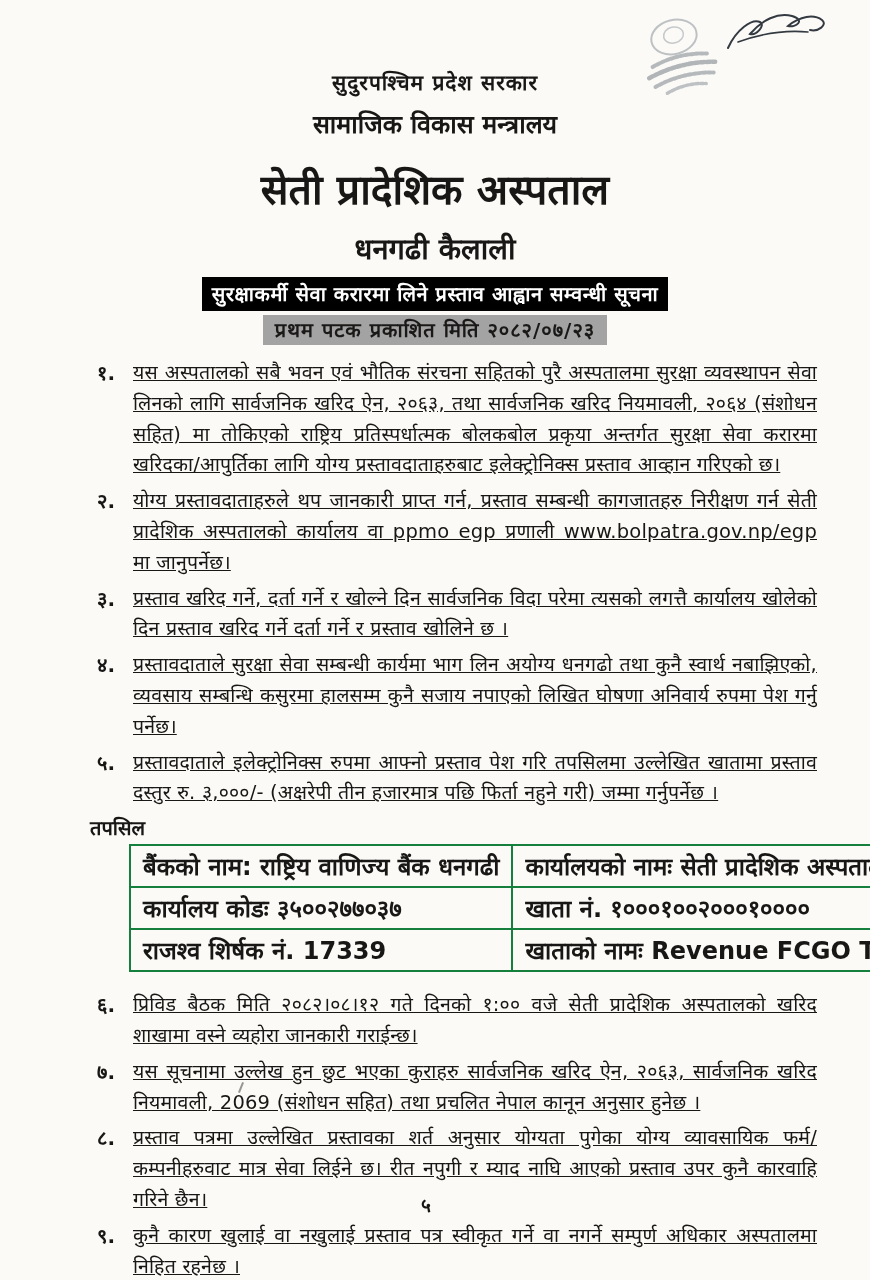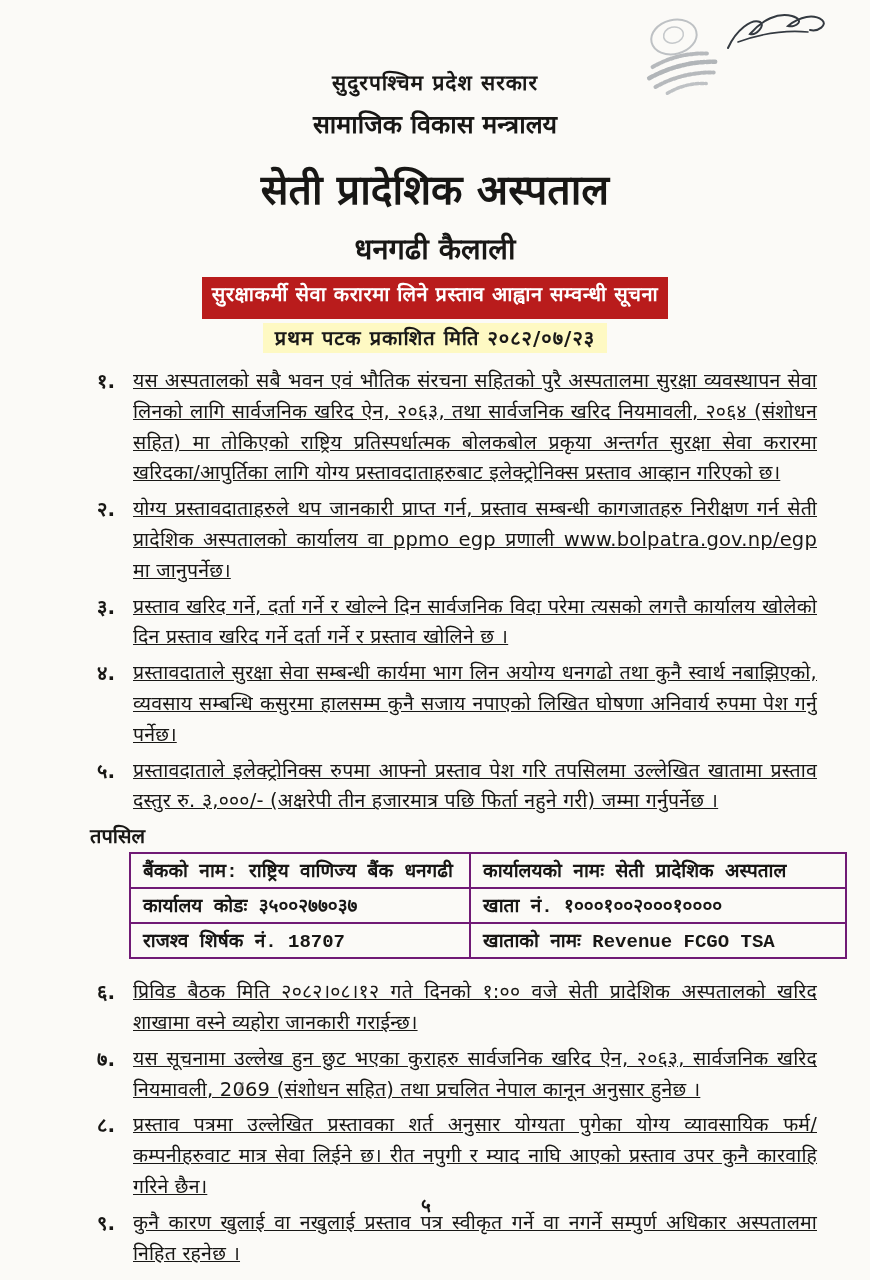--- a/index.html
+++ b/index.html
@@ -18,46 +18,46 @@
 
   
   .header { text-align:center; padding-top:68px; }
   .gov-line      { font-size:21px; font-weight:bold; letter-spacing:1px; }
   .ministry-line { font-size:25px; font-weight:bold; margin-top:10px; }
   .hospital-line { font-size:41px; font-weight:bold; margin-top:20px; }
   .location-line { font-size:29px; font-weight:bold; margin-top:12px; }
 
   .banner-wrap { text-align:center; margin-top:10px; }
   .notice-banner {
-    display:inline-block; background:#b91c1c; color:#ffffff;
-    font-size:20px; font-weight:bold; padding:3px 10px 12px 10px;
+    display:inline-block; background:#000000; color:#ffffff;
+    font-size:20px; font-weight:bold; padding:3px 10px 4px 10px;
     letter-spacing:0.5px;
   }
   .pub-line-wrap { text-align:center; margin-top:4px; }
   .pub-line {
-    display:inline-block; background:#fef9c3; color:#1a1918;
+    display:inline-block; background:#a3a3a3; color:#1a1918;
     font-size:20px; font-weight:bold; padding:1px 12px 2px 12px;
     letter-spacing:1px;
   }
 
   
   .list { margin:13px 53px 0 97px; }
   .item { display:flex; margin-bottom:5px; }
   .num  { flex:none; width:36px; font-size:20px; font-weight:bold; padding-top:1px; }
   .txt  { flex:1; font-size:19.5px; line-height:1.58; text-align:justify;
           text-justify:inter-word; letter-spacing:0.2px;text-decoration:underline; }
 
   
   .tapasil-title { font-size:20px; font-weight:bold;
                    margin:2px 0 3px 90px; }
   .table-wrap { margin:0 23px 0 129px; }
   table.details { width:100%; border-collapse:collapse; }
   table.details td {
-    border:2px solid #701a75; font-size:19px; font-weight:bold;
-    padding:3px 12px 4px 12px; height:24px; white-space:nowrap;font-family:Liberation Mono, monospace;
+    border:2px solid #15803d; font-size:24px; font-weight:bold;
+    padding:3px 12px 4px 12px; height:24px; white-space:nowrap;
   }
   table.details td.c1 { width:47.5%; }
 
   .list-bottom { margin-top:18px; }
 
   .page-number { position:absolute; left:0; right:18px; bottom:62px;
                  text-align:center; font-size:19px; font-weight:bold; }
 
   .scan-artifact { position:absolute; left:240px; top:1082px; width:2px; height:11px;
                    background:#6b6b68; transform:rotate(22deg); opacity:.7; }
@@ -127,21 +127,21 @@
       <tbody>
           <tr>
         <td class="c1">बैंकको नाम: राष्ट्रिय वाणिज्य बैंक धनगढी</td>
         <td>कार्यालयको नामः सेती प्रादेशिक अस्पताल</td>
       </tr>
       <tr>
         <td class="c1">कार्यालय कोडः ३५००२७७०३७</td>
         <td>खाता नं. १०००१००२०००१००००</td>
       </tr>
       <tr>
-        <td class="c1">राजश्व शिर्षक नं. 18707</td>
+        <td class="c1">राजश्व शिर्षक नं. 17339</td>
         <td>खाताको नामः Revenue FCGO TSA</td>
       </tr>
     </tbody>
       </table>
   </div>
 
   <div class="list list-bottom">
     <div class="item">
       <span class="num">६.</span>
       <span class="txt">प्रिविड बैठक मिति २०८२।०८।१२ गते दिनको १:०० वजे सेती प्रादेशिक अस्पतालको खरिद शाखामा वस्ने व्यहोरा जानकारी गराईन्छ।</span>

